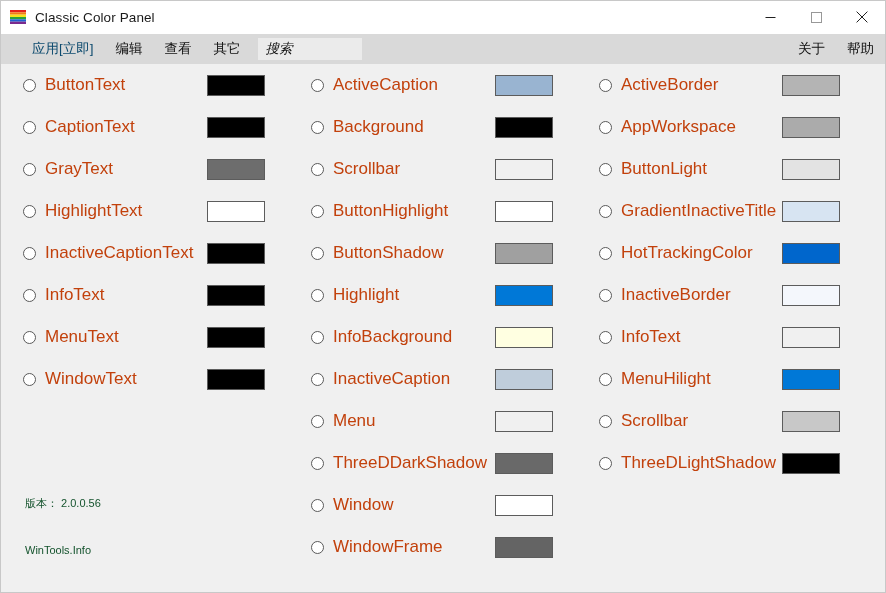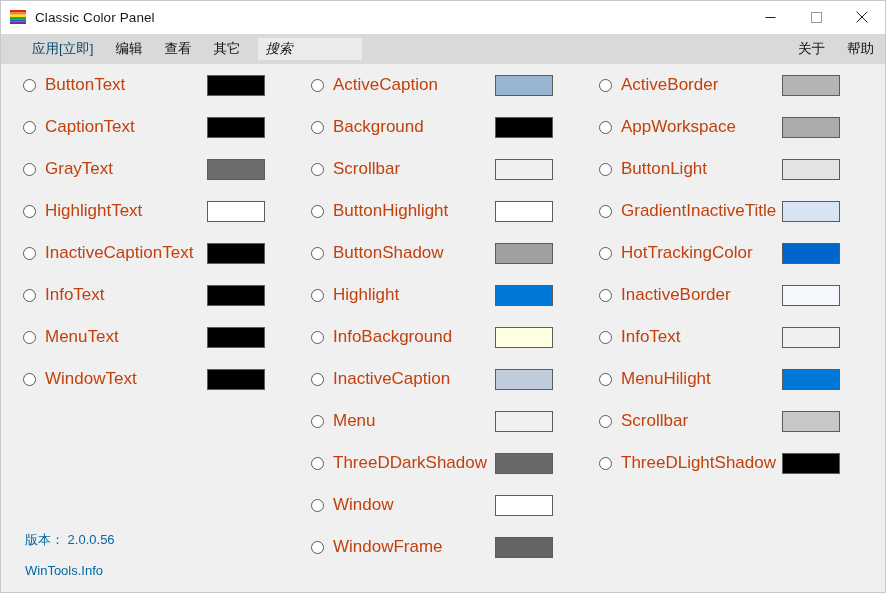--- a/index.html
+++ b/index.html
@@ -146,27 +146,26 @@
   .col2 .row { padding-left: 22px; }
   .col3 .row { padding-left: 22px; }
 
   .col1 .swatch { left: 206px; }
   .col2 .swatch { left: 206px; }
   .col3 .swatch { left: 205px; }
 
   
   .footer-text {
     position: absolute;
-    font-size: 13px;
-    color: #0369a1;
+    font-size: 11px;
+    color: #14532d;
     white-space: nowrap;
-    margin-top: 35px;
   }
   .version-text { left: 24px; top: 432px; }
-  .site-text    { left: 24px; top: 464px; }
+  .site-text    { left: 24px; top: 480px; }
 </style>
 </head>
 <body>
 
 <div class="window">
 
   <div class="titlebar">
     <svg class="title-icon" viewBox="0 0 16 16">
       <rect x="0" y="1" width="16" height="2.33" fill="#e32119"></rect>
       <rect x="0" y="3.33" width="16" height="2.33" fill="#f07c14"></rect>

